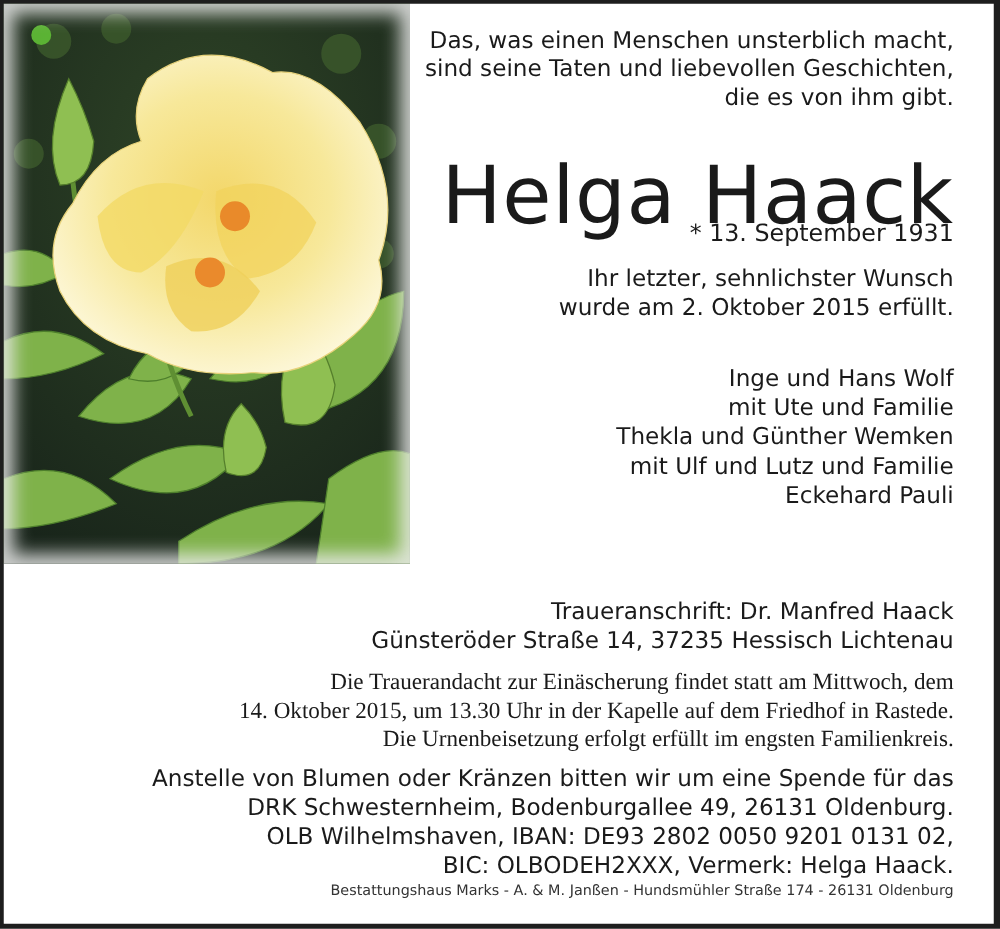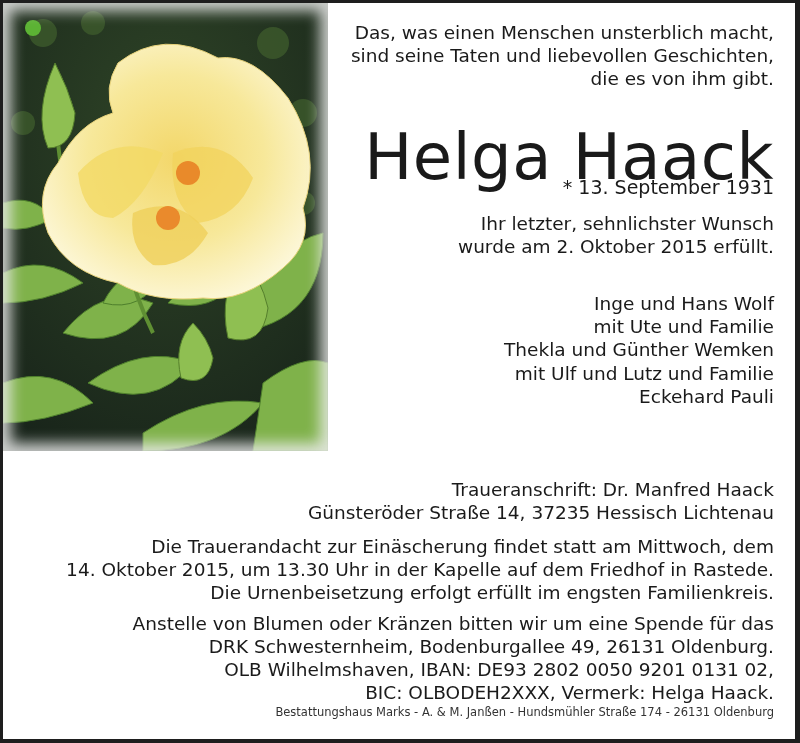--- a/index.html
+++ b/index.html
@@ -12,28 +12,28 @@
   .photo {
     position:absolute; left:0; top:0; width:325px; height:448px; overflow:hidden;
     background:#24351f;
   }
   .photo svg { display:block; }
   .photo .fade {
     position:absolute; inset:0;
     box-shadow: inset 0 0 14px 8px rgba(235,235,235,0.85);
     pointer-events:none;
   }
-  .rt { position:absolute; right:21px; text-align:right; white-space:nowrap; }
+  .rt { position:absolute; right:32px; text-align:right; white-space:nowrap; }
   .quote { top:18px; font-size:18.5px; line-height:23px; }
   .name { top:110px; font-size:64px; line-height:64px; letter-spacing:0.5px;margin-top:12px; }
   .born { top:173px; font-size:19px; line-height:23px; }
   .wish { top:209px; font-size:18.5px; line-height:23px; }
   .family { top:289px; font-size:18.5px; line-height:23.2px; }
   .address { top:475px; font-size:18.5px; line-height:23px;text-align:right; }
-  .ceremony { top:532px; font-size:18.5px; line-height:23px; }
+  .ceremony { top:532px; font-size:18.5px; line-height:23px;font-family:Liberation Serif, serif; }
   .donation { top:609px; font-size:18.5px; line-height:23px; }
   .footer { top:702px; font-size:11.5px; line-height:14px; color:#333; }
   .line { display:block; }
 </style>
 </head>
 <body>
 
 <div class="page">
 
   <div class="photo">

